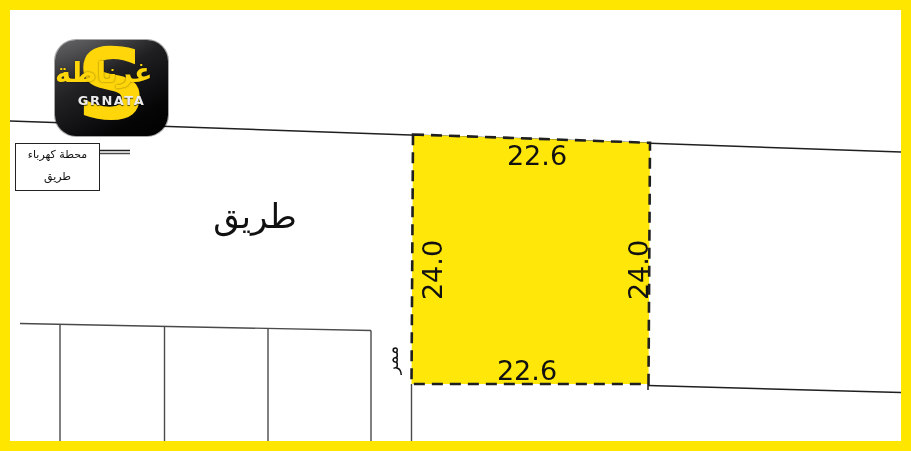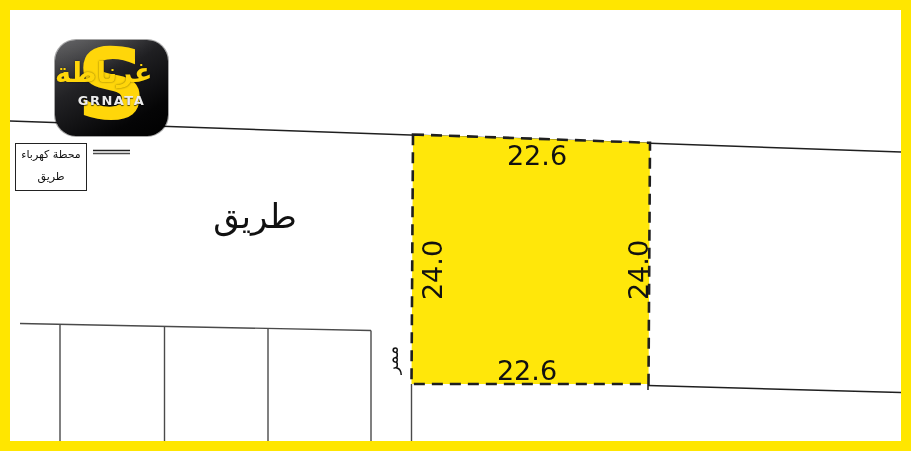--- a/index.html
+++ b/index.html
@@ -24,21 +24,21 @@
     stroke-width:2.6;
     stroke-dasharray:11 7;
   }
   .dimtext   { font-family:"DejaVu Sans", sans-serif; font-size:27px; fill:#111; }
   .roadtext  { font-family:"DejaVu Sans", sans-serif; font-size:34px; fill:#111; }
   .passtext  { font-family:"DejaVu Sans", sans-serif; font-size:17px; fill:#111; }
 
   
   .substation-box {
     position:absolute; left:5px; top:133px;
-    width:72px; height:48px;
+    width:85px; height:48px;
     border:1px solid #222;
     background:#fff;
     text-align:center;
     font-size:11px; line-height:22px;
     color:#111;
   }
 
   
   .logo {
     position:absolute; left:45px; top:30px;

